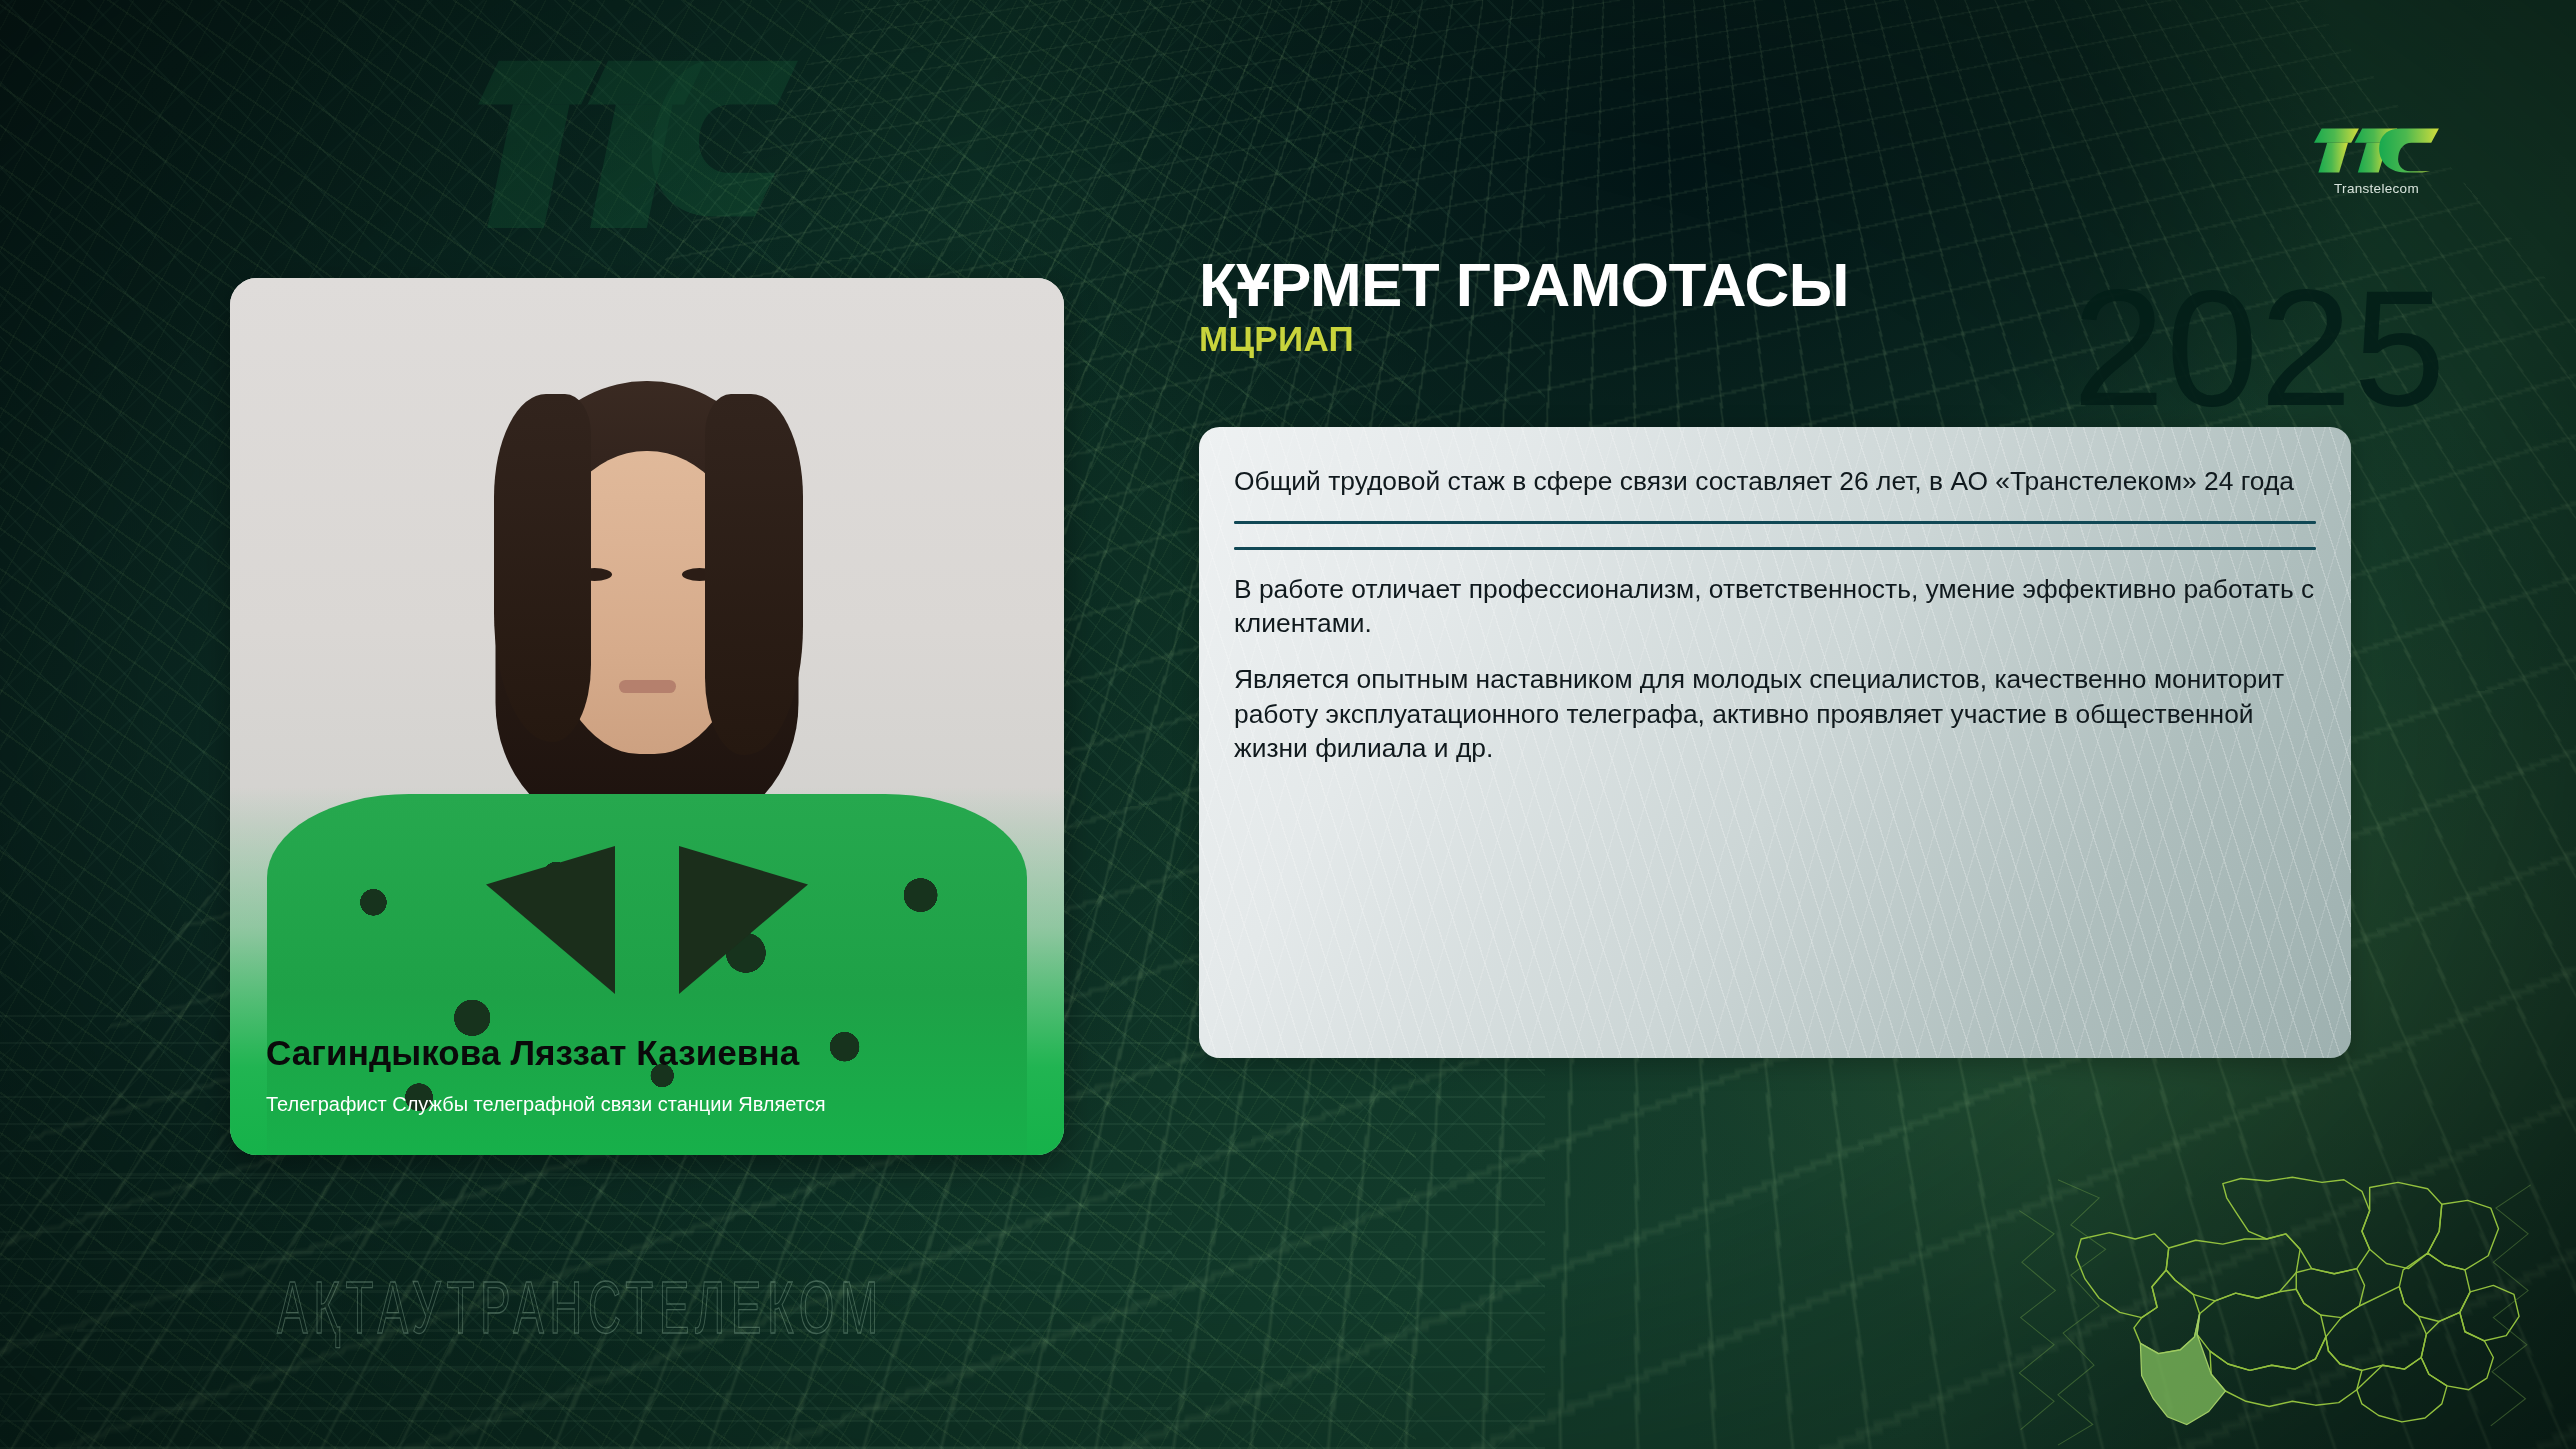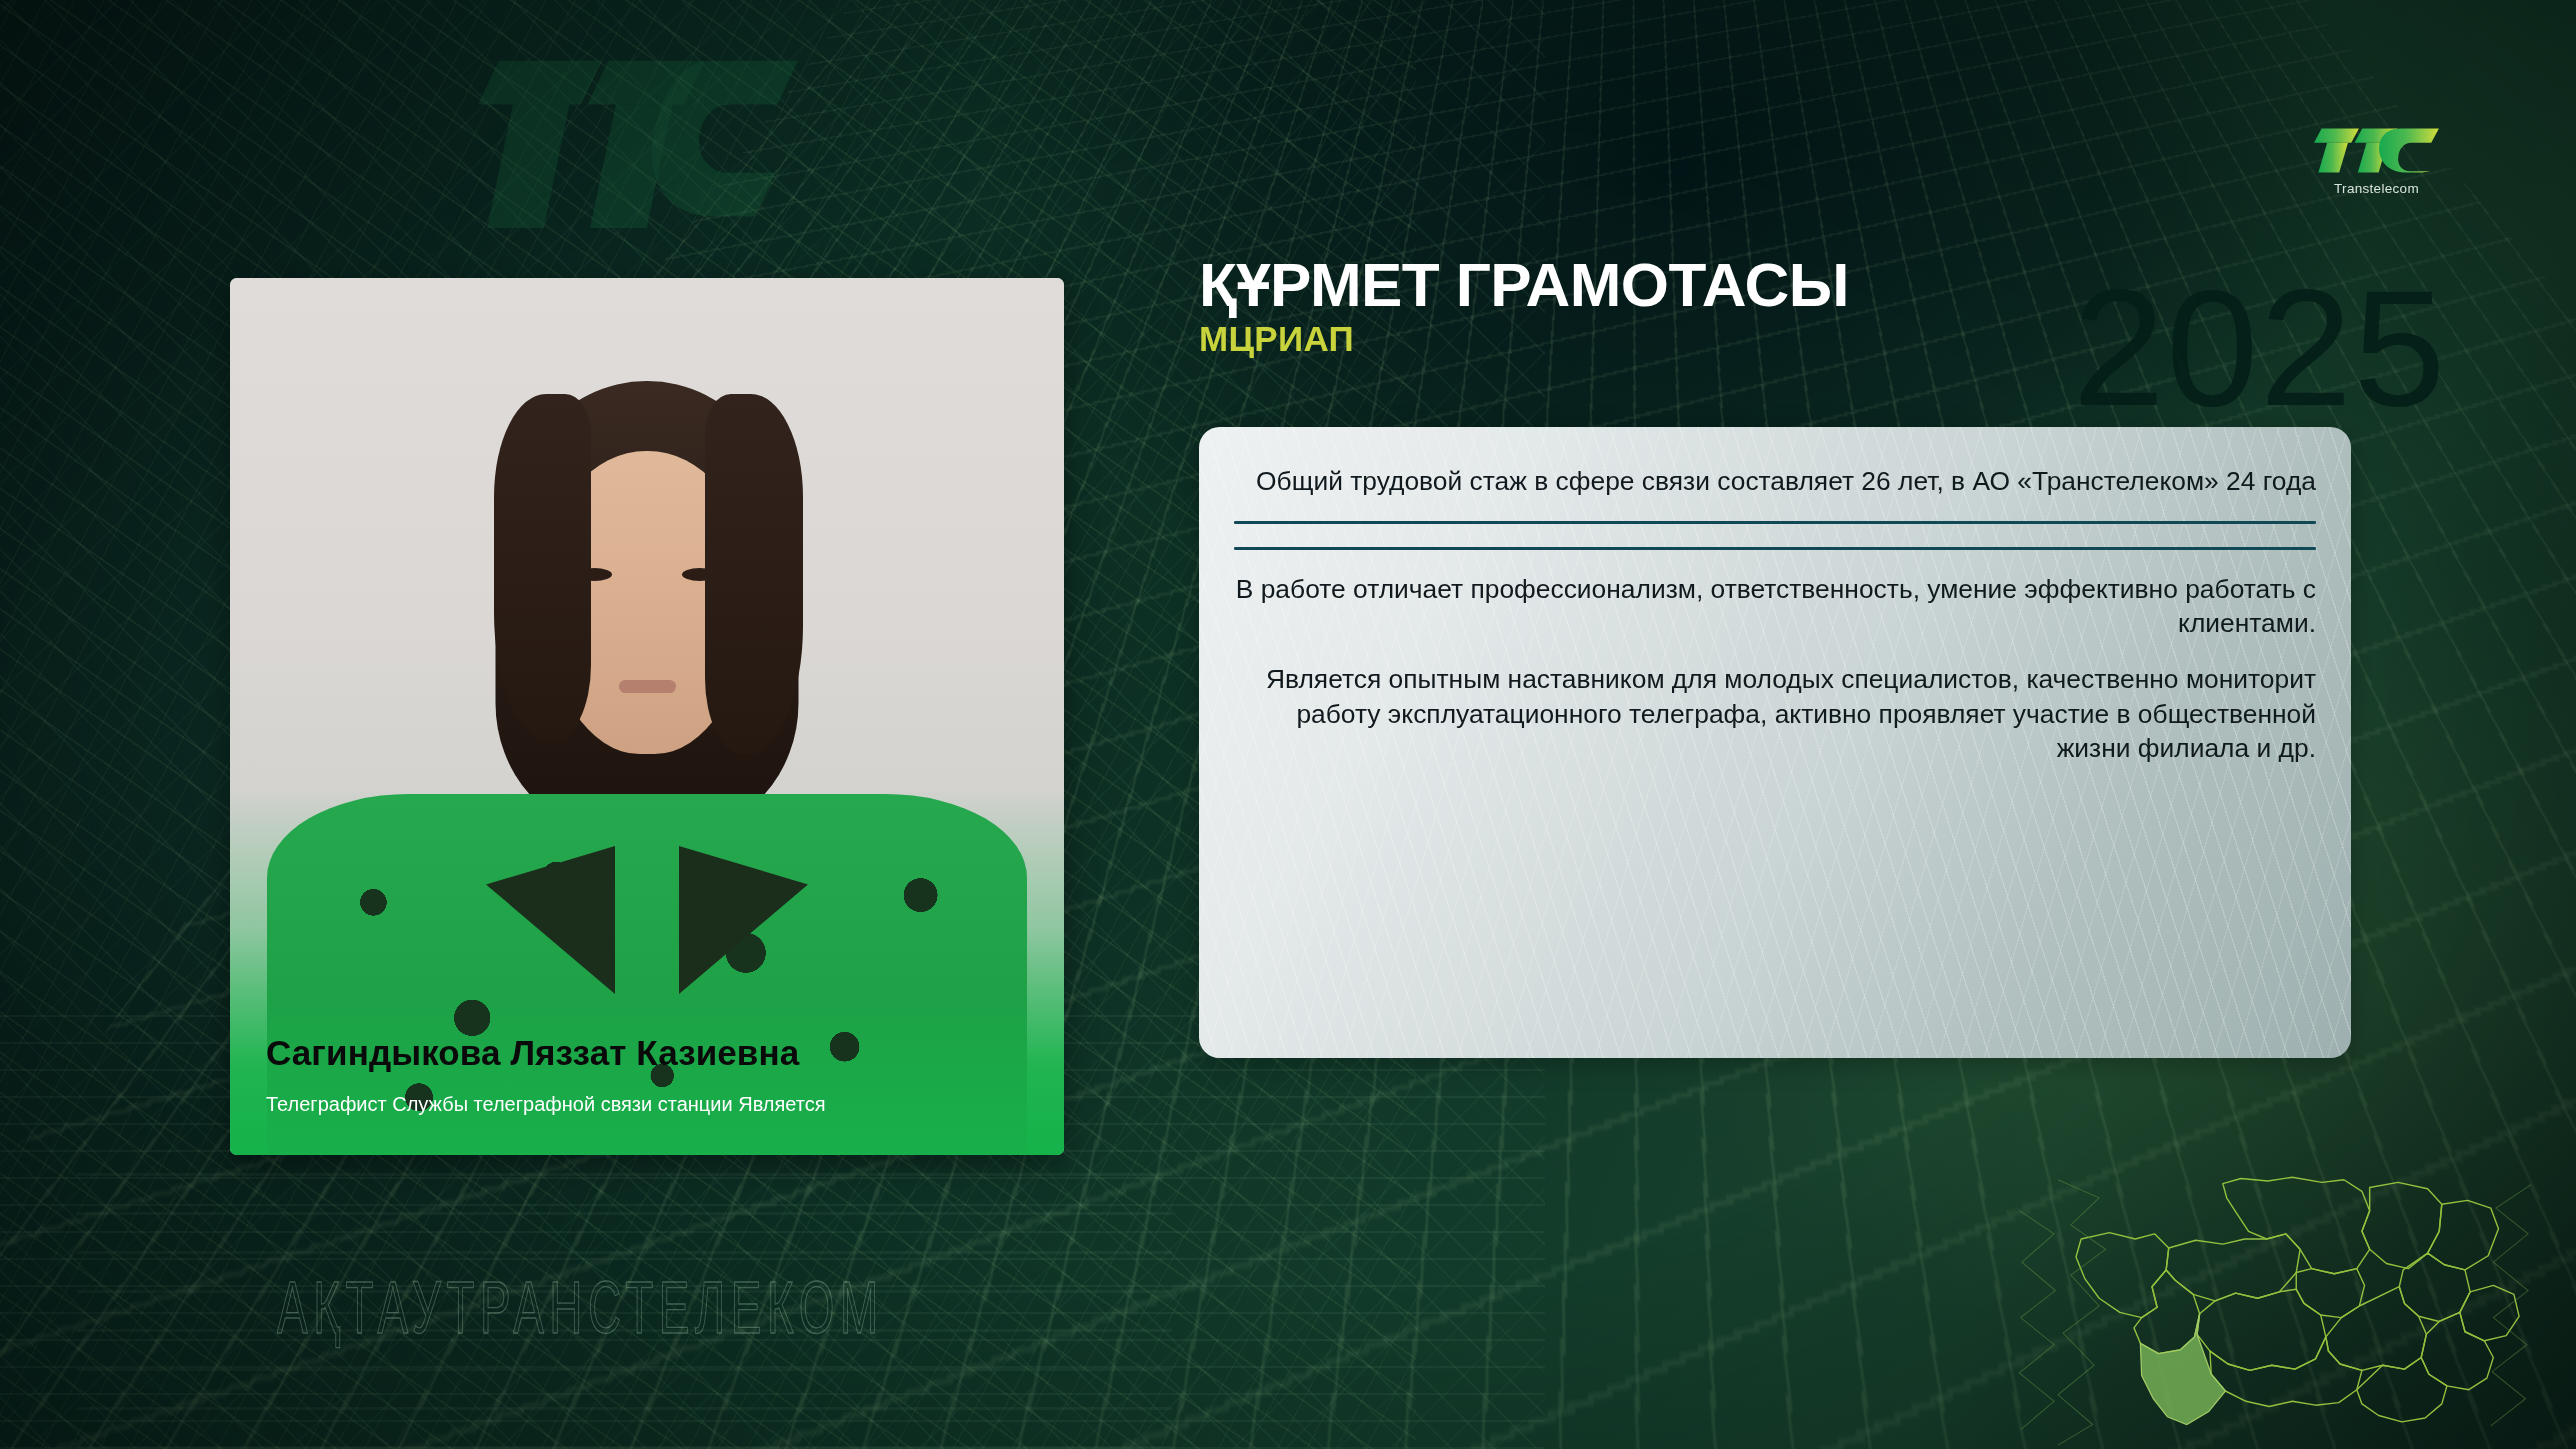--- a/index.html
+++ b/index.html
@@ -126,41 +126,40 @@
     background:
       repeating-linear-gradient(72deg, rgba(255,255,255,0.40) 0px, rgba(255,255,255,0.40) 1.3px, rgba(0,0,0,0) 1.3px, rgba(0,0,0,0) 16.7px),
       repeating-linear-gradient(-74deg, rgba(255,255,255,0.26) 0px, rgba(255,255,255,0.26) 1.3px, rgba(0,0,0,0) 1.3px, rgba(0,0,0,0) 22px);
     opacity: .55;
     pointer-events: none;
   }
   .panel-inner {
     position: relative;
     padding: 37px 35px 0 35px;
     height: 100%;
-    text-align: right;
   }
   .para {
     font-size: 26.4px;
     line-height: 1.30;
     color: #10191d;
     font-family: "Liberation Sans", sans-serif;
   }
   .para + .para { margin-top: 22px; }
   .divider {
     height: 2.6px;
     background: #114855;
     margin: 23px 0 22px 0;
     border-radius: 1.3px;
   }
 
   
   .portrait-card {
     position: absolute; left: 230px; top: 278px;
     width: 834px; height: 877px;
-    border-radius: 7px;
+    border-radius: 27px;
     overflow: hidden;
     box-shadow: 0 9px 32px rgba(0,0,0,0.38);
     background: linear-gradient(180deg, #dedbd9 0%, #dbd8d6 55%, #2aa44f 88%, #16b24a 100%);
   }
   .photo {
     position: absolute; inset: 0;
     background:
       
       linear-gradient(180deg, rgba(0,0,0,0) 58%, rgba(26,170,78,0.35) 74%, rgba(22,178,74,0.92) 90%, #16b24a 100%),
       

